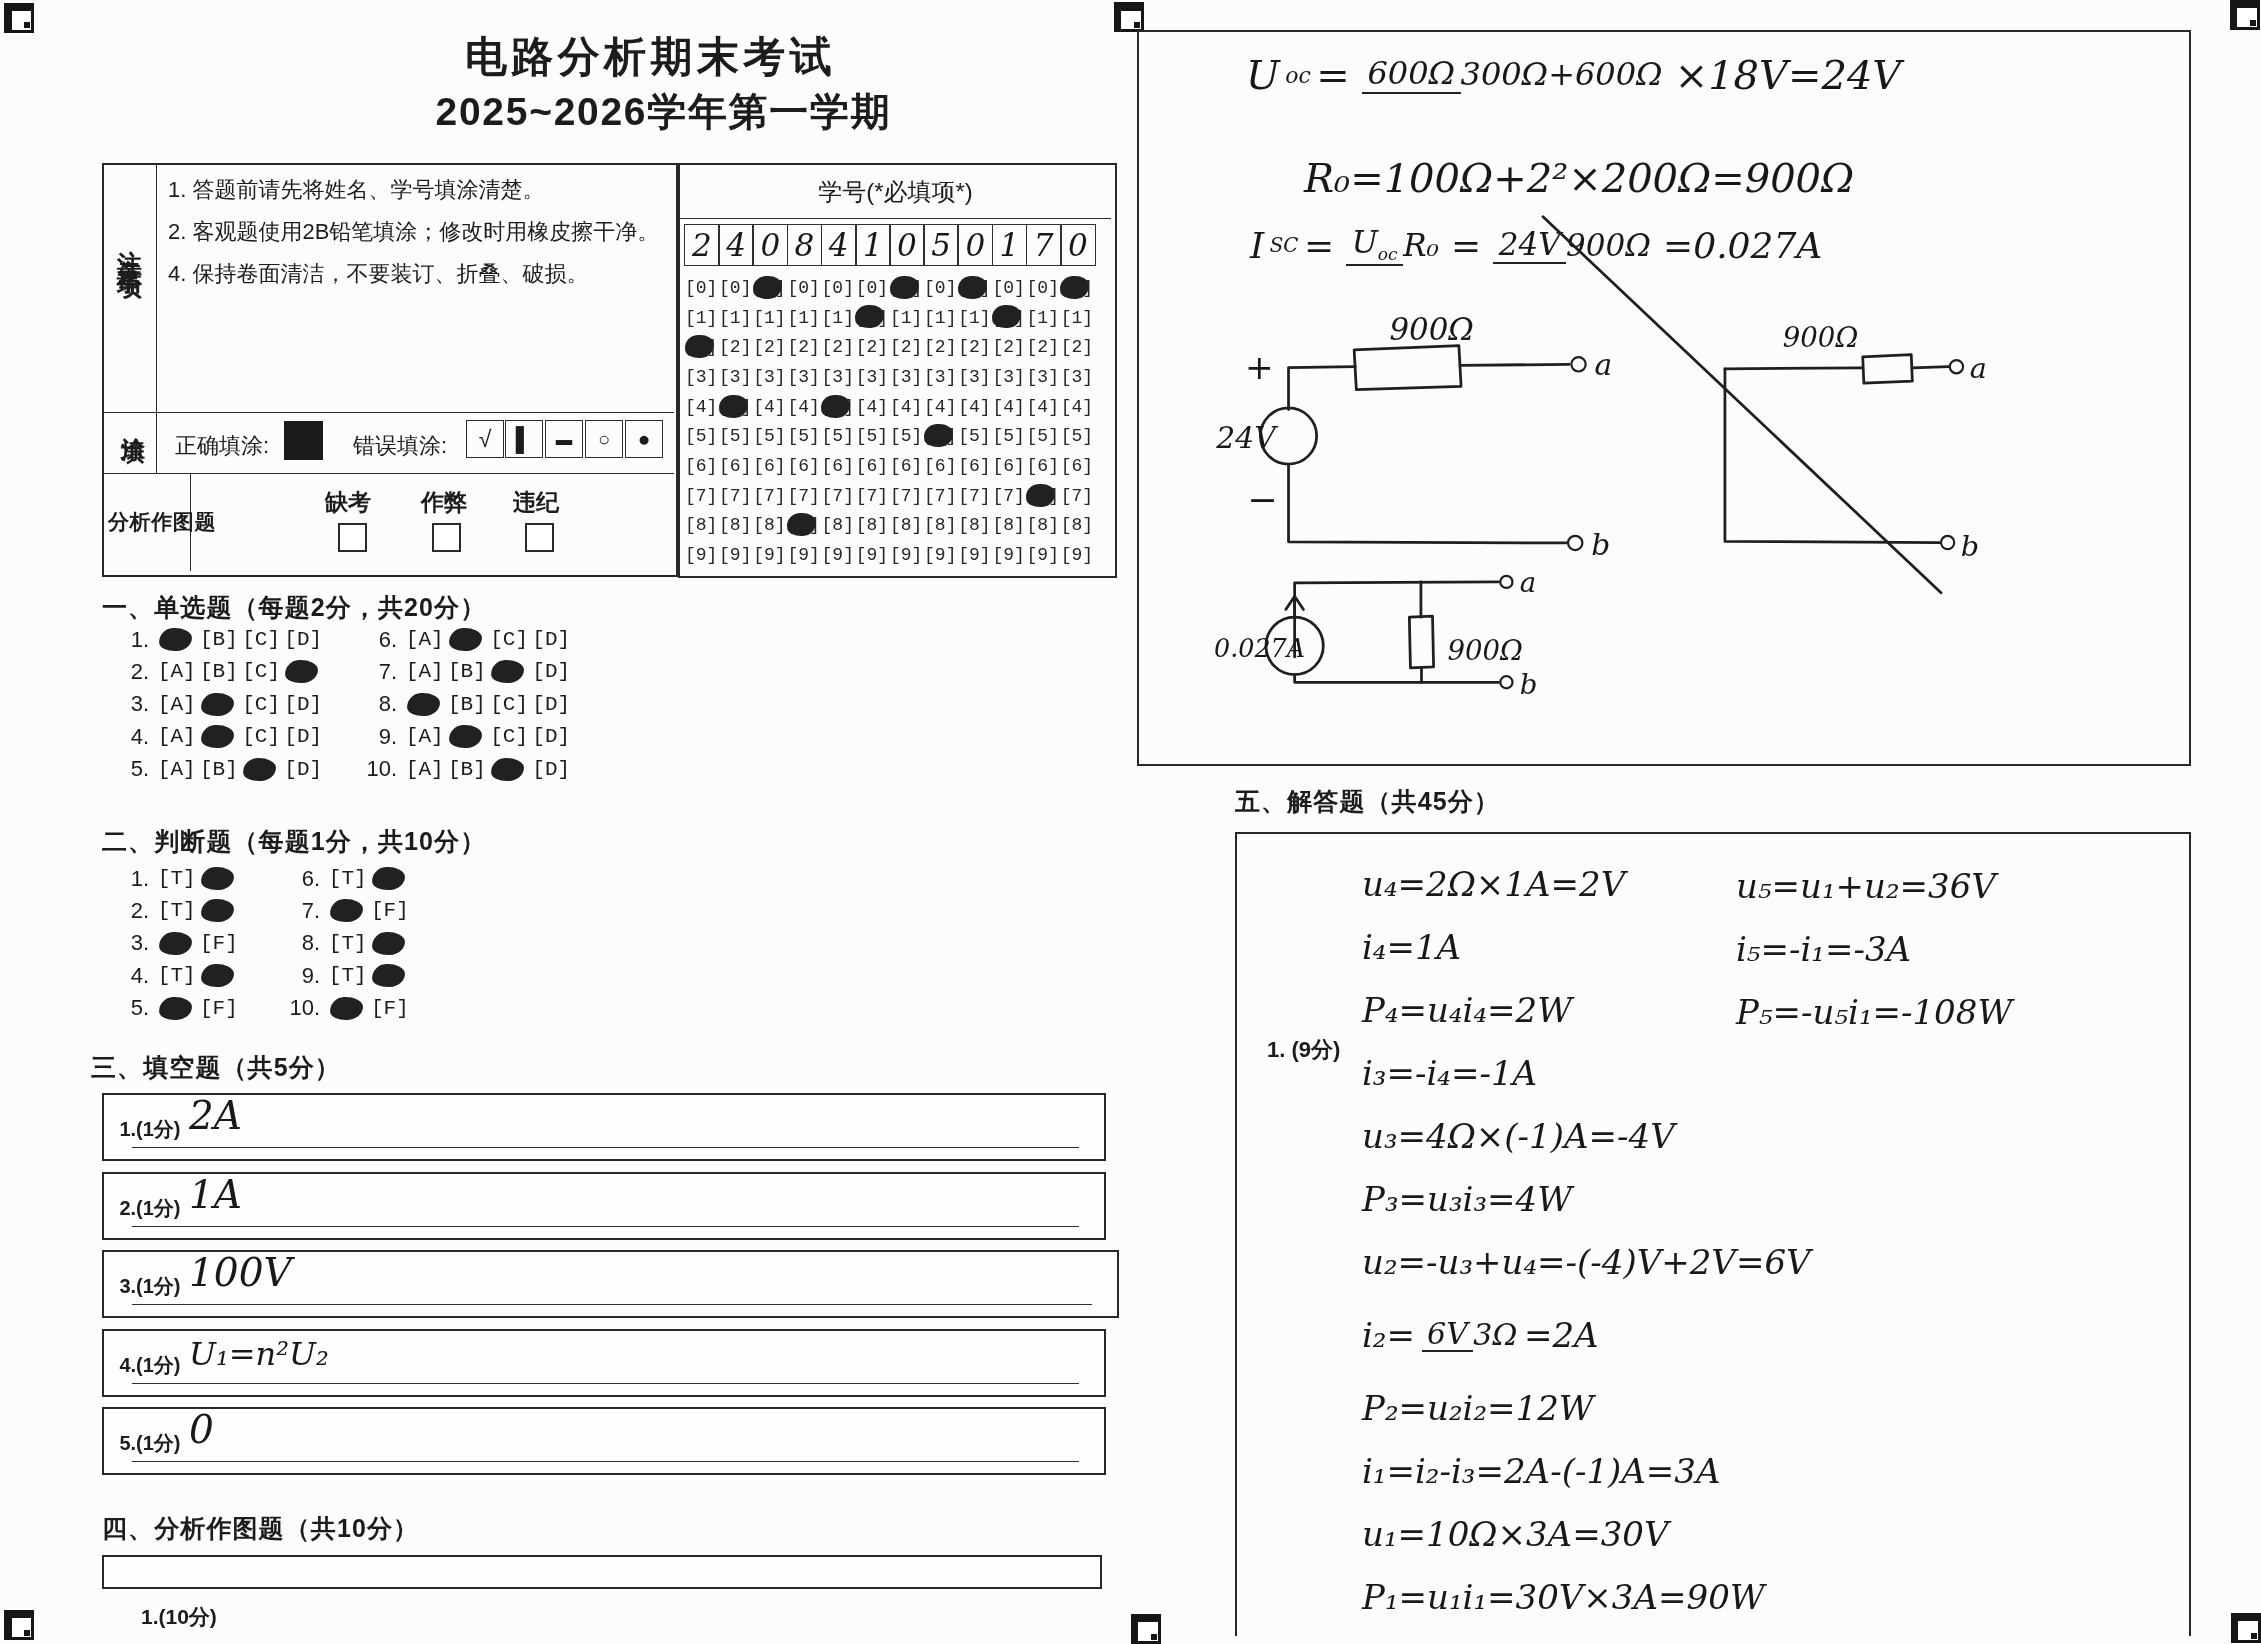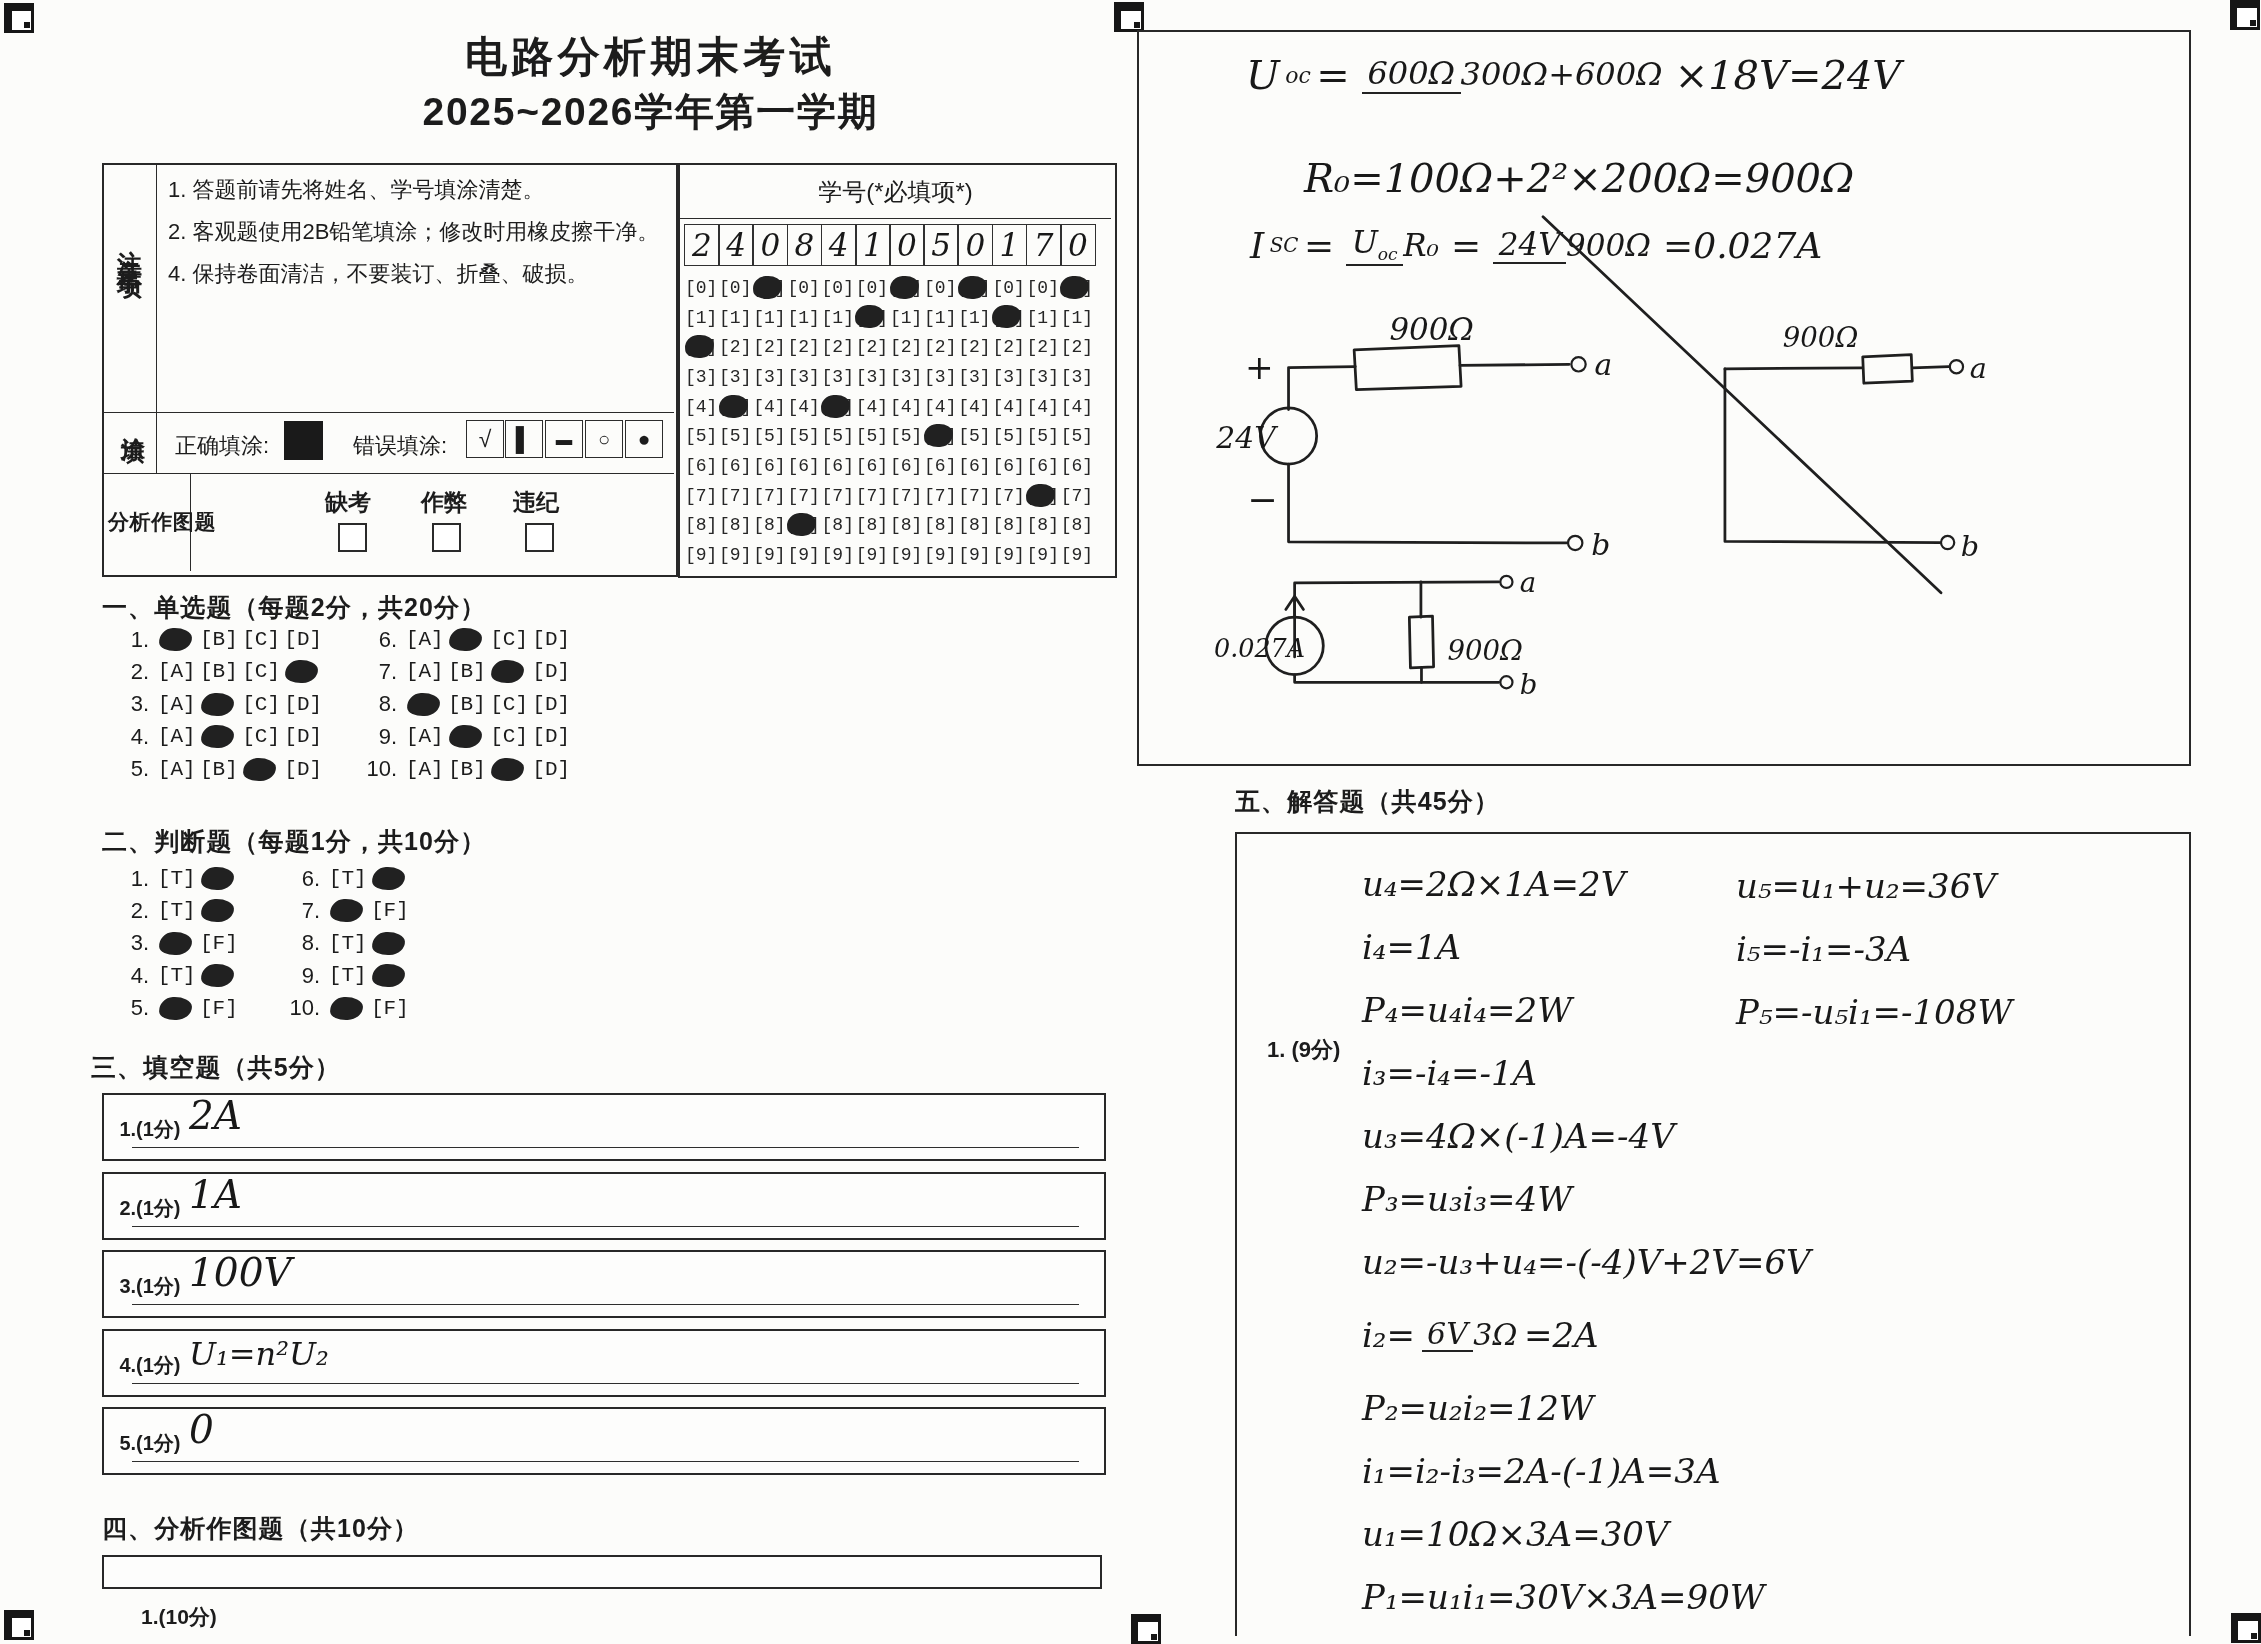--- a/index.html
+++ b/index.html
@@ -50,21 +50,21 @@
 <div id="sheet">
 
   <div class="marker" style="left:4.4px;top:2.8px;"></div>
   <div class="marker" style="left:1114px;top:2.2px;"></div>
   <div class="marker" style="left:2230px;top:0px;"></div>
   <div class="marker" style="left:4.4px;top:1610px;"></div>
   <div class="marker" style="left:1131px;top:1614px;"></div>
   <div class="marker" style="left:2231px;top:1613px;"></div>
 
   <div class="abs" style="left:331px;top:29px;width:639px;text-align:center;font-size:42px;font-weight:bold;letter-spacing:4.4px;">电路分析期末考试</div>
-  <div class="abs" style="left:331px;top:85px;width:639px;text-align:center;font-size:39px;font-weight:bold;letter-spacing:1.7px;">2025~2026学年第一学期</div>
+  <div class="abs" style="left:344px;top:85px;width:639px;text-align:center;font-size:39px;font-weight:bold;letter-spacing:1.7px;">2025~2026学年第一学期</div>
 
   <div class="abs box" style="left:102px;top:163px;width:572px;height:410px;"></div>
   <div class="abs hline" style="left:102px;top:412px;width:572px;"></div>
   <div class="abs hline" style="left:102px;top:473px;width:572px;"></div>
   <div class="abs vline" style="left:156px;top:165px;height:308px;"></div>
   <div class="abs vline" style="left:190px;top:473px;height:98px;"></div>
 
   <div class="abs vtext" style="left:114px;top:230px;height:176px;font-size:25px;letter-spacing:8.8px;font-weight:bold;">注意事项</div>
   <div class="abs" style="left:168px;top:175px;width:493px;">
     <div class="notice-item">1.  答题前请先将姓名、学号填涂清楚。</div>
@@ -406,21 +406,21 @@
   <div class="fbox" style="top:1093px;">
     <span class="fb-label">1.(1分)</span>
     <span class="fb-ans hw">2A</span>
     <span class="fb-line"></span>
   </div>
   <div class="fbox" style="top:1172px;">
     <span class="fb-label">2.(1分)</span>
     <span class="fb-ans hw">1A</span>
     <span class="fb-line"></span>
   </div>
-  <div class="fbox" style="top:1250px;">
+  <div class="fbox" style="top:1250px;padding-left:13px;">
     <span class="fb-label">3.(1分)</span>
     <span class="fb-ans hw">100V</span>
     <span class="fb-line"></span>
   </div>
   <div class="fbox" style="top:1329px;">
     <span class="fb-label">4.(1分)</span>
     <span class="fb-ans hw" style="font-size:32px;top:4.4px;">U₁=n²U₂</span>
     <span class="fb-line"></span>
   </div>
   <div class="fbox" style="top:1407px;">

